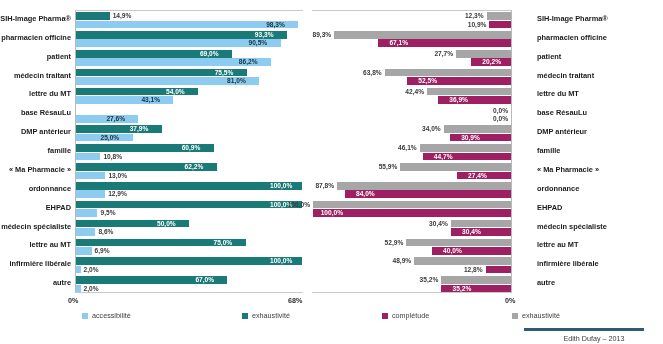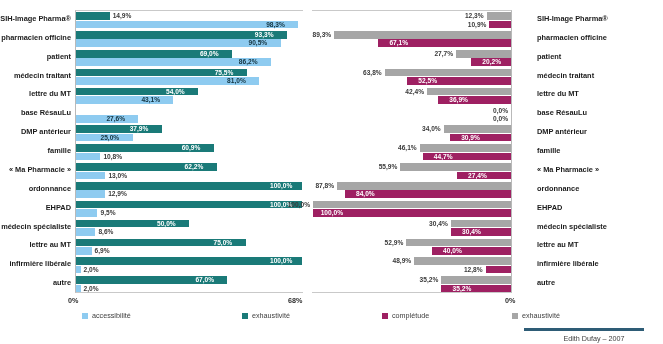--- a/index.html
+++ b/index.html
@@ -297,15 +297,15 @@
   <div class="axtick" style="left:505px;top:292px;">0%</div>
 
   <div id="legend">
       <div class="lg" style="left: 0px;"><span class="sw" style="background: rgb(142, 203, 240);"></span><span class="lgtxt">accessibilité</span></div>
       <div class="lg" style="left: 160px;"><span class="sw" style="background: rgb(26, 122, 120);"></span><span class="lgtxt">exhaustivité</span></div>
       <div class="lg" style="left: 300px;"><span class="sw" style="background: rgb(158, 32, 98);"></span><span class="lgtxt">complétude</span></div>
       <div class="lg" style="left: 430px;"><span class="sw" style="background: rgb(166, 166, 166);"></span><span class="lgtxt">exhaustivité</span></div>
     </div>
 
   <div id="footer-rule" style="background: rgb(46, 92, 118);"></div>
-  <div id="footer-credit">Edith Dufay –  2007</div>
+  <div id="footer-credit">Edith Dufay –  2013</div>
 
 </div>
 
 </body></html>

